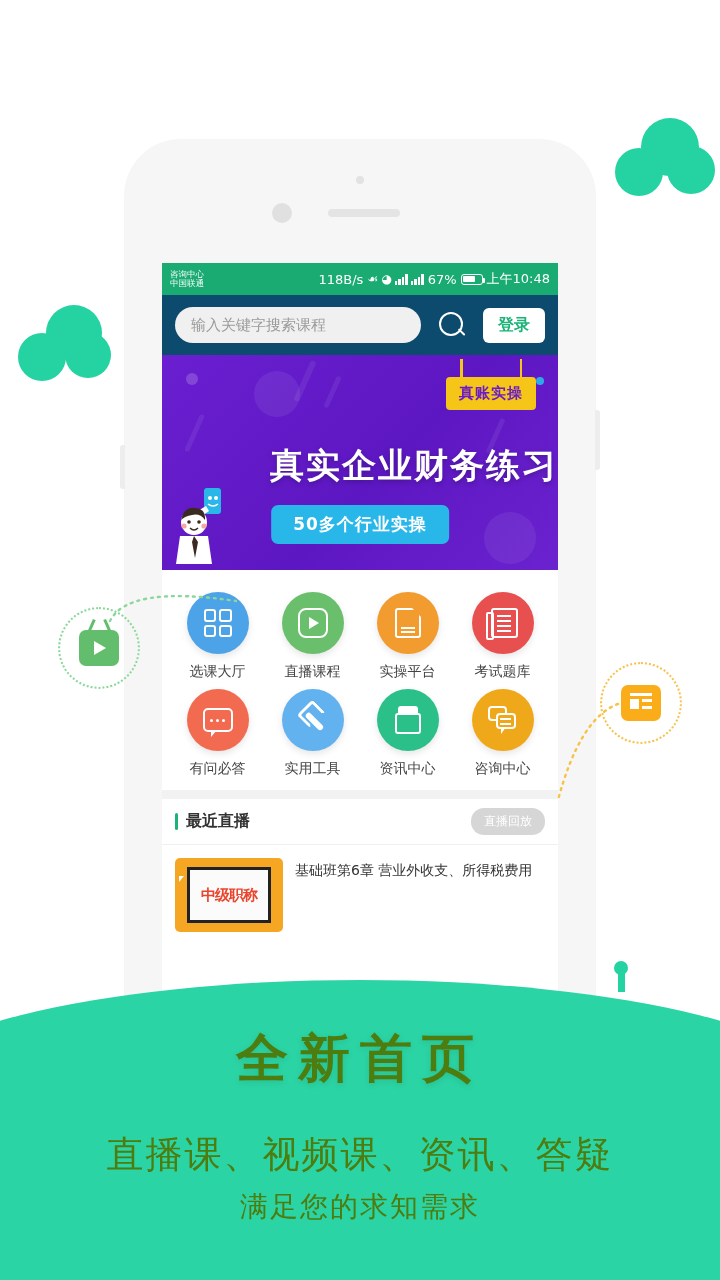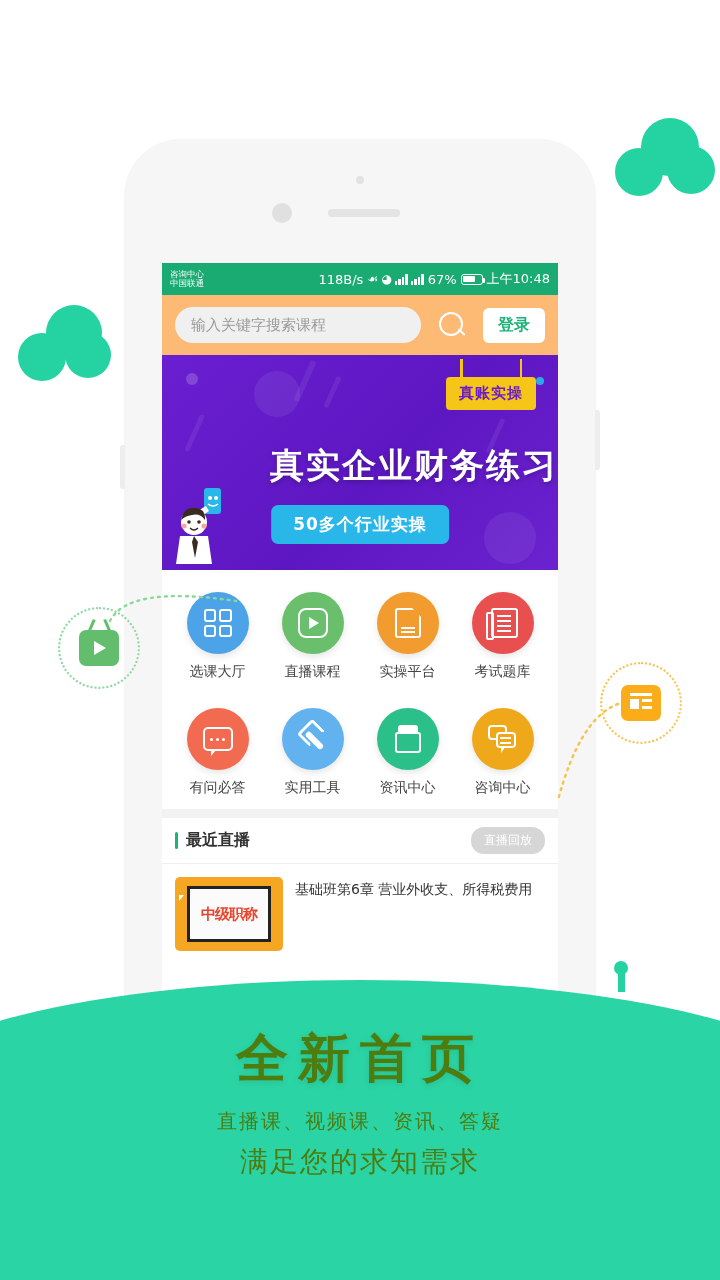--- a/index.html
+++ b/index.html
@@ -107,21 +107,21 @@
   .bars { display:flex; align-items:flex-end; gap:1px; height:11px; }
   .bars i { display:block; width:2.5px; background:#fff; }
   .bars i:nth-child(1){height:4px}.bars i:nth-child(2){height:6px}
   .bars i:nth-child(3){height:8px}.bars i:nth-child(4){height:11px}
   .batt { width:22px; height:11px; border:1.5px solid #fff; border-radius:3px; position:relative; }
   .batt:after{content:"";position:absolute;right:-3.5px;top:3px;width:2px;height:5px;background:#fff;border-radius:0 1px 1px 0;}
   .batt i{position:absolute;left:1.5px;top:1.5px;bottom:1.5px;width:62%;background:#fff;border-radius:1px;display:block;}
 
   
   .searchbar {
-    height:60px; background:#fdba74;
+    height:60px; background:#0c4a6e;
     display:flex; align-items:center; gap:16px;
     padding:0 13px;
   }
   .search-input {
     flex:1; height:36px; background:#F0F0F0; border-radius:18px;
     display:flex; align-items:center; padding:0 16px;
     color:#9a9a9a; font-size:15px; border:none; outline:none;
     font-family:"DejaVu Sans","Liberation Sans",sans-serif;
   }
   .search-input::placeholder{ color:#9a9a9a; }
@@ -167,21 +167,21 @@
   .banner-sub {
     position:absolute; left:50%; transform:translateX(-50%); top:150px;
     background:#29B6E8; color:#fff; font-weight:bold; font-size:17px;
     padding:8px 22px; border-radius:7px; letter-spacing:1px;
   }
   .mascot { position:absolute; left:12px; bottom:6px; width:62px; height:78px; }
 
   
   .grid {
     background:#fff; padding:22px 8px 12px;
-    display:grid; grid-template-columns:repeat(4,1fr); row-gap:27px;
+    display:grid; grid-template-columns:repeat(4,1fr); row-gap:8px;
   }
   .grid-item { display:flex; flex-direction:column; align-items:center; cursor:pointer; }
   .circle {
     width:62px; height:62px; border-radius:50%;
     display:flex; align-items:center; justify-content:center;
     box-shadow:0 3px 7px rgba(0,0,0,.10);
   }
   .grid-label { margin-top:9px; font-size:14px; color:#444; }
 
   .g-grid4 { width:28px;height:28px;display:grid;grid-template-columns:1fr 1fr;grid-template-rows:1fr 1fr;gap:3px; }
@@ -236,21 +236,21 @@
   }
   .thumb .corner{position:absolute;left:4px;top:18px;width:0;height:0;border-style:solid;border-width:6px 5px 0 0;border-color:#fff transparent transparent transparent;}
   .course-title { font-size:14px; color:#333; line-height:1.5; padding-top:2px; }
 
   
   .promo { position:absolute; left:0; right:0; bottom:0; height:280px; text-align:center; color:#4d7c0f; }
   .promo-h {
     font-size:52px; font-weight:bold; letter-spacing:10px;
     padding-top:24px; text-shadow:0 2px 6px rgba(0,0,0,.10);
   }
-  .promo-l1 { font-size:20px; margin-top:14px; letter-spacing:2px; }
+  .promo-l1 { font-size:37px; margin-top:36px; letter-spacing:2px; }
   .promo-l2 { font-size:28px; margin-top:8px; letter-spacing:2px; }
 </style>
 </head>
 <body>
 
 <div class="stage">
   <div class="bg-white"></div>
 
   <div class="tree" style="left:18px;top:305px;width:95px;height:75px;">
     <i style="left:0;top:28px;width:48px;height:48px;"></i>

